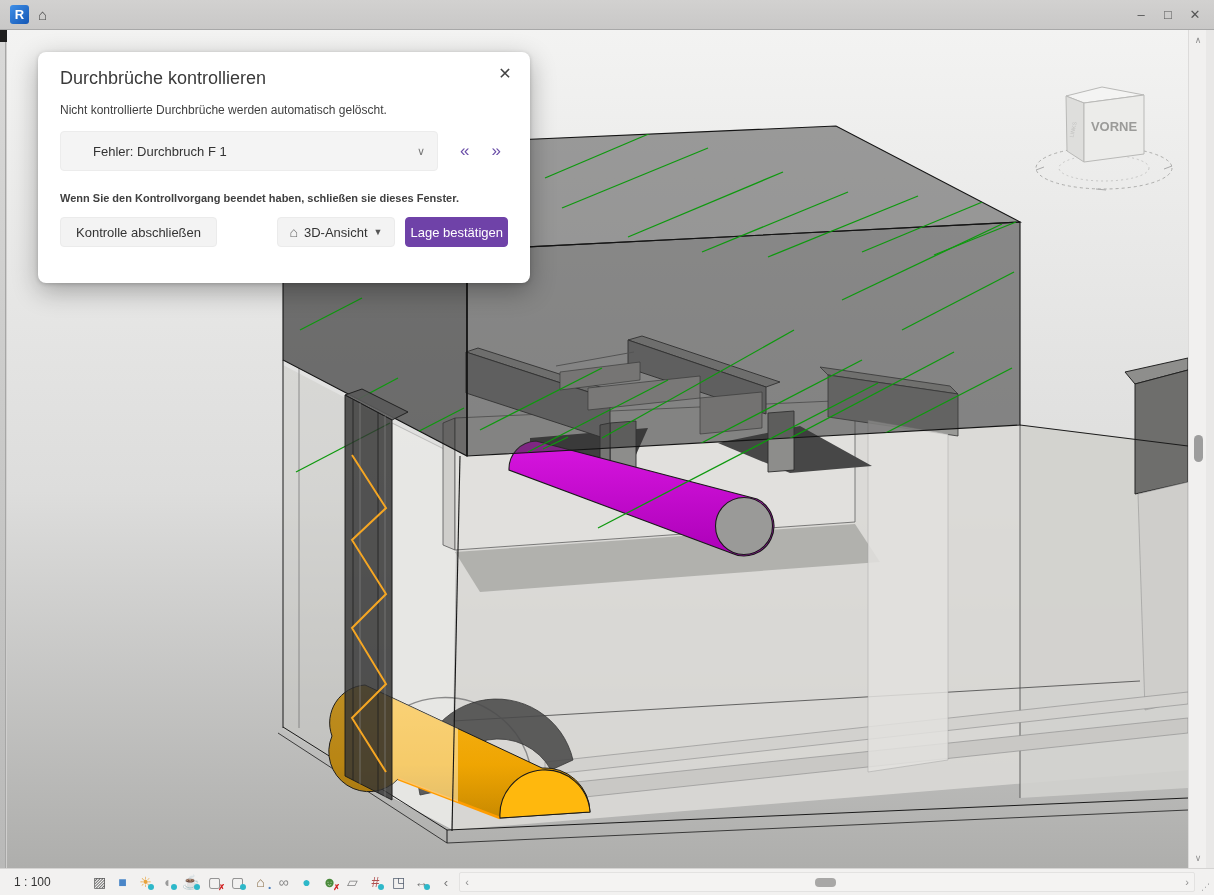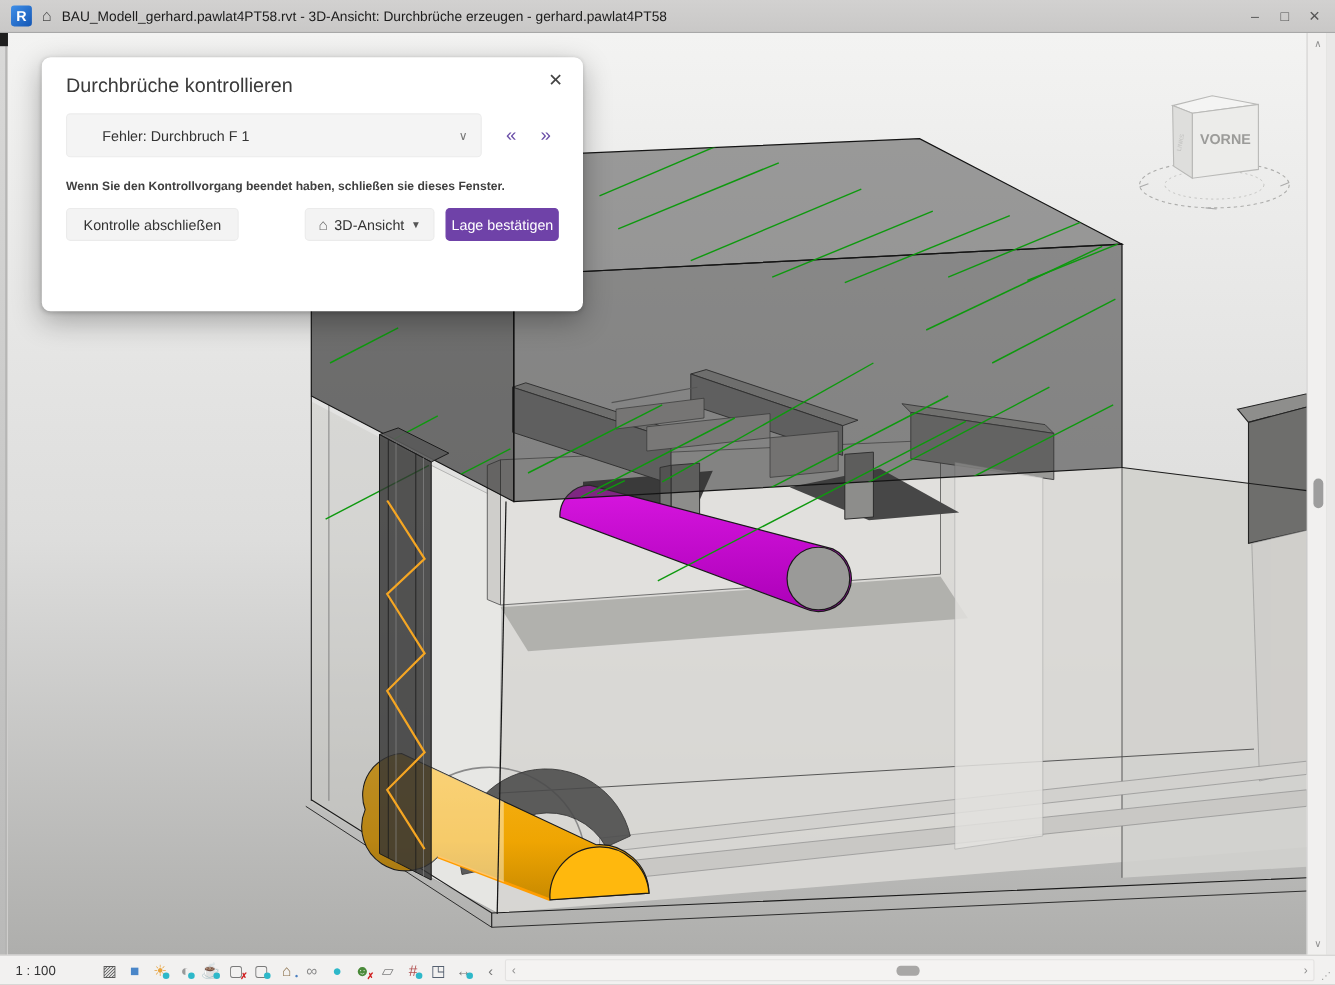--- a/index.html
+++ b/index.html
@@ -83,21 +83,20 @@
   .btn-view .caret { font-size:9px; color:#555; }
   .btn-purple { background:var(--accent); color:#fff; border:1px solid var(--accent);
     padding:0 4px; margin-left:10px; }
 </style>
 </head>
 <body>
 
 <div class="titlebar">
   <div class="app-icon">R</div>
   <div class="home-icon">⌂</div>
-  <div class="win-title">BAU_Modell_gerhard.pawlat4PT58.rvt - 3D-Ansicht: Durchbrüche erzeugen - gerhard.pawlat4PT58</div>
   <div class="win-controls">
     <div class="win-btn">–</div>
     <div class="win-btn">□</div>
     <div class="win-btn">✕</div>
   </div>
 </div>
 
 <div class="left-strip"></div>
 <div class="left-notch"></div>
 
@@ -259,20 +258,21 @@
     <text x="1114" y="131" font-family="Liberation Sans, sans-serif" font-size="13" font-weight="bold" fill="#9b9b99" text-anchor="middle">VORNE</text>
     <text x="1075" y="130" font-family="Liberation Sans, sans-serif" font-size="5.5" fill="#c2c2c0" text-anchor="middle" transform="rotate(-78 1075 130)">LINKS</text>
   </g>
 </svg>
 </div>
 
 <div class="dialog">
   <div class="dlg-close">✕</div>
   <div class="dlg-title">Durchbrüche kontrollieren</div>
   <div class="dlg-body">
+    <div>Nicht kontrollierte Durchbrüche werden automatisch gelöscht.</div>
   </div>
   <div class="dlg-row">
     <div class="dlg-select">
       <span>Fehler: Durchbruch F 1</span>
       <span class="chev">∨</span>
     </div>
     <span class="nav-arrow">«</span>
     <span class="nav-arrow">»</span>
   </div>
   <div class="dlg-info">Wenn Sie den Kontrollvorgang beendet haben, schließen sie dieses Fenster.</div>

